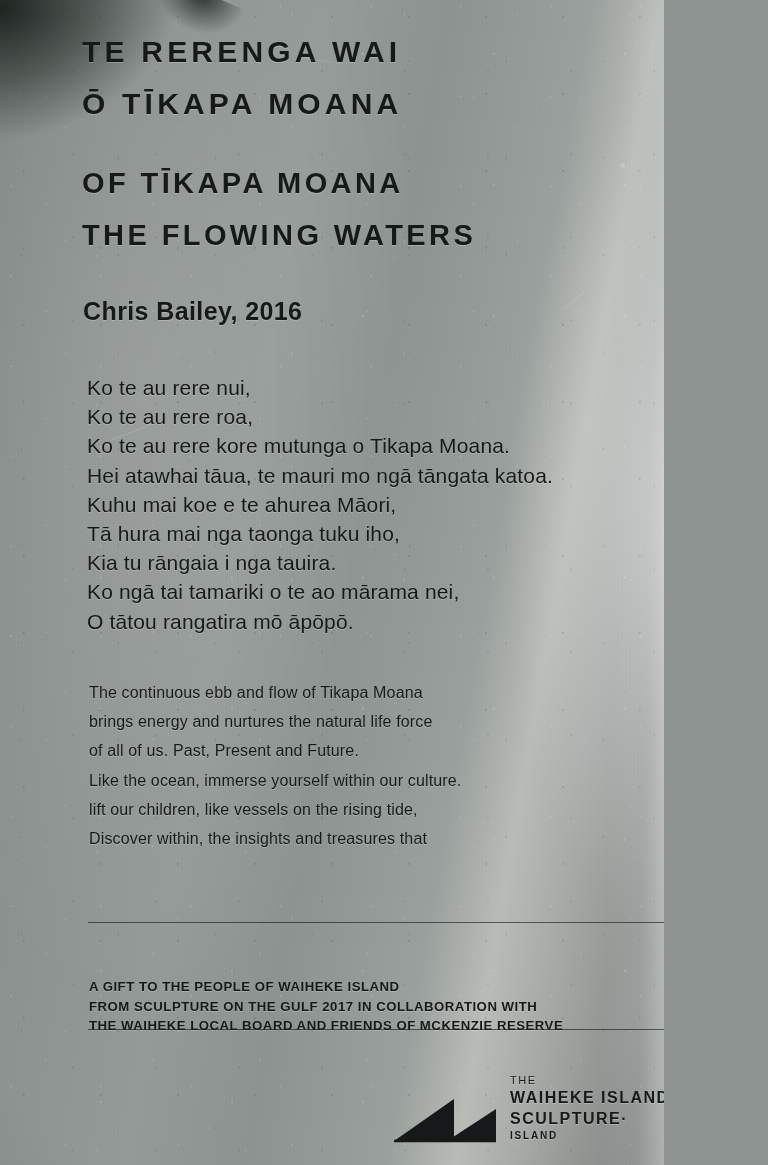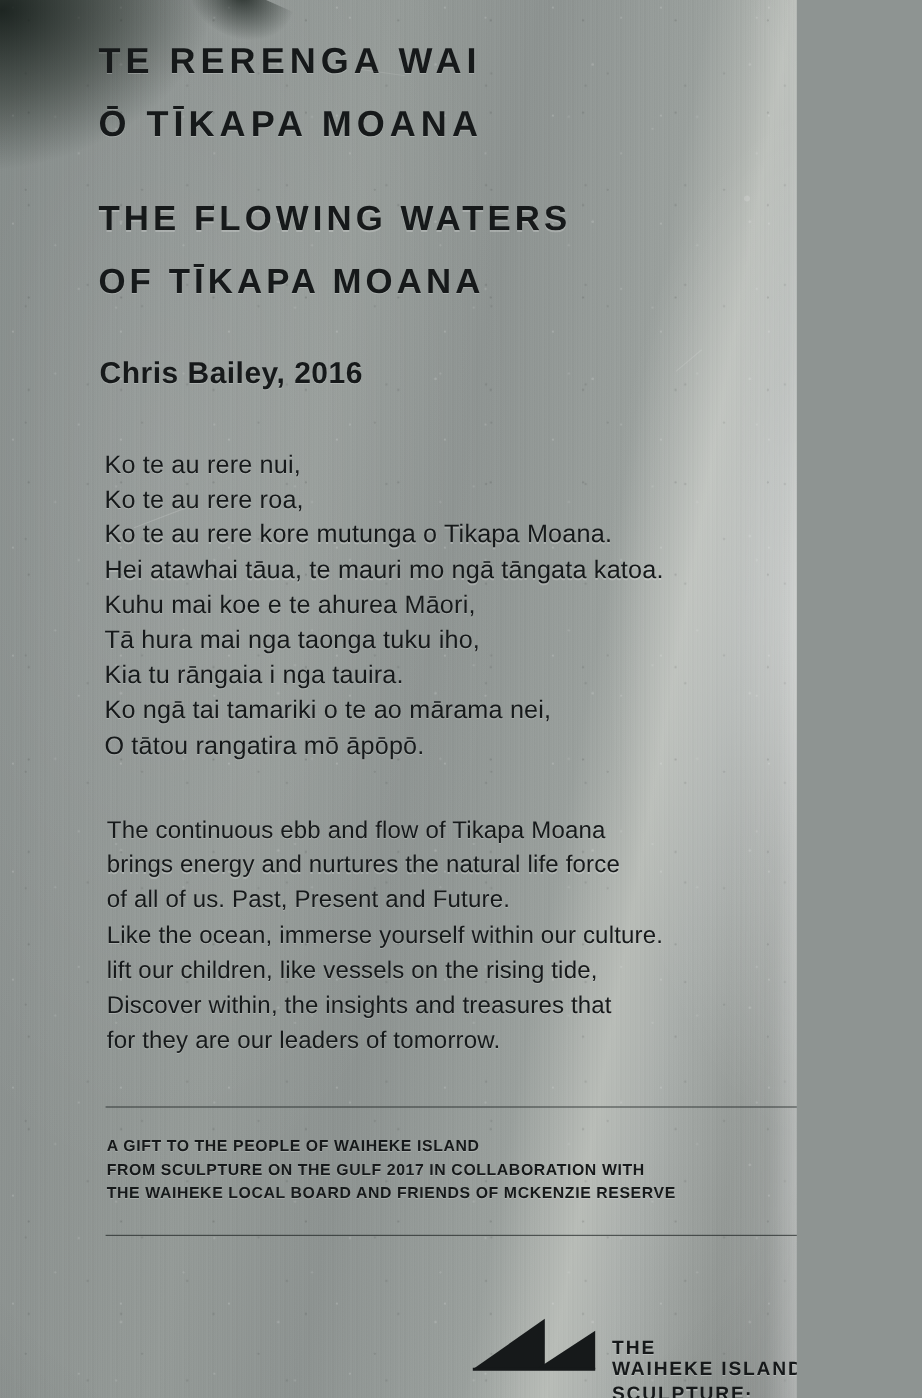--- a/index.html
+++ b/index.html
@@ -162,42 +162,42 @@
     font-weight: 400;
     white-space: nowrap;
   }
   .verse-english {
     position: absolute;
     left: 89px;
     top: 678px;
     width: 580px;
   }
   .verse-english .line {
-    font-size: 20px;
+    font-size: 16px;
     line-height: 29.2px;
     letter-spacing: 0.15px;
     font-weight: 400;
     white-space: nowrap;
   }
 
   
   .rule {
     position: absolute;
     left: 88px;
     width: 600px;
     height: 1px;
     background: rgba(20,24,25,0.62);
   }
   #rule-top { top: 922px; }
   #rule-bottom { top: 1029px; }
 
   .credit {
     position: absolute;
     left: 89px;
-    top: 945px;
+    top: 977px;
     width: 600px;
   }
   .credit .line {
     font-size: 13.2px;
     letter-spacing: 0.5px;
     line-height: 19.5px;
     font-weight: 600;
     text-transform: uppercase;
     white-space: nowrap;
   }
@@ -216,25 +216,24 @@
     top: 18px;
   }
   #logo-text {
     position: absolute;
     left: 118px;
     top: 0px;
     color: #16191a;
     text-shadow: 0 1px 0 rgba(255,255,255,0.25);
   }
   #logo-the {
-    font-size: 16px;
+    font-size: 11px;
     letter-spacing: 1.6px;
-    font-weight: 700;
+    font-weight: 400;
     line-height: 14px;
-    margin-top: 44px;
   }
   .logo-main {
     font-size: 16px;
     letter-spacing: 1.5px;
     font-weight: 700;
     line-height: 21px;
     white-space: nowrap;
   }
   #logo-trust {
     font-size: 10px;
@@ -261,22 +260,22 @@
   <div id="corner-leaf"></div>
 
   <div id="content">
 
     <div class="title-block">
       <div class="title-line etched">TE RERENGA WAI</div>
       <div class="title-line etched">Ō TĪKAPA MOANA</div>
     </div>
 
     <div class="subtitle-block">
+      <div class="subtitle-line etched">OF TĪKAPA MOANA</div>
       <div class="subtitle-line etched">THE FLOWING WATERS</div>
-      <div class="subtitle-line etched">OF TĪKAPA MOANA</div>
     </div>
 
     <div class="byline etched">Chris Bailey, 2016</div>
 
     <div class="verse-maori">
       <div class="line etched">Ko te au rere nui,</div>
       <div class="line etched">Ko te au rere roa,</div>
       <div class="line etched">Ko te au rere kore mutunga o Tikapa Moana.</div>
       <div class="line etched">Hei atawhai tāua, te mauri mo ngā tāngata katoa.</div>
       <div class="line etched">Kuhu mai koe e te ahurea Māori,</div>
@@ -286,21 +285,20 @@
       <div class="line etched">O tātou rangatira mō āpōpō.</div>
     </div>
 
     <div class="verse-english">
       <div class="line etched">The continuous ebb and flow of Tikapa Moana</div>
       <div class="line etched">brings energy and nurtures the natural life force</div>
       <div class="line etched">of all of us. Past, Present and Future.</div>
       <div class="line etched">Like the ocean, immerse yourself within our culture.</div>
       <div class="line etched">lift our children, like vessels on the rising tide,</div>
       <div class="line etched">Discover within, the insights and treasures that</div>
-      <div class="line etched">for they are our leaders of tomorrow.</div>
     </div>
 
     <div class="rule" id="rule-top"></div>
 
     <div class="credit">
       <div class="line etched">A GIFT TO THE PEOPLE OF WAIHEKE ISLAND</div>
       <div class="line etched">FROM SCULPTURE ON THE GULF 2017 IN COLLABORATION WITH</div>
       <div class="line etched">THE WAIHEKE LOCAL BOARD AND FRIENDS OF MCKENZIE RESERVE</div>
     </div>
 

